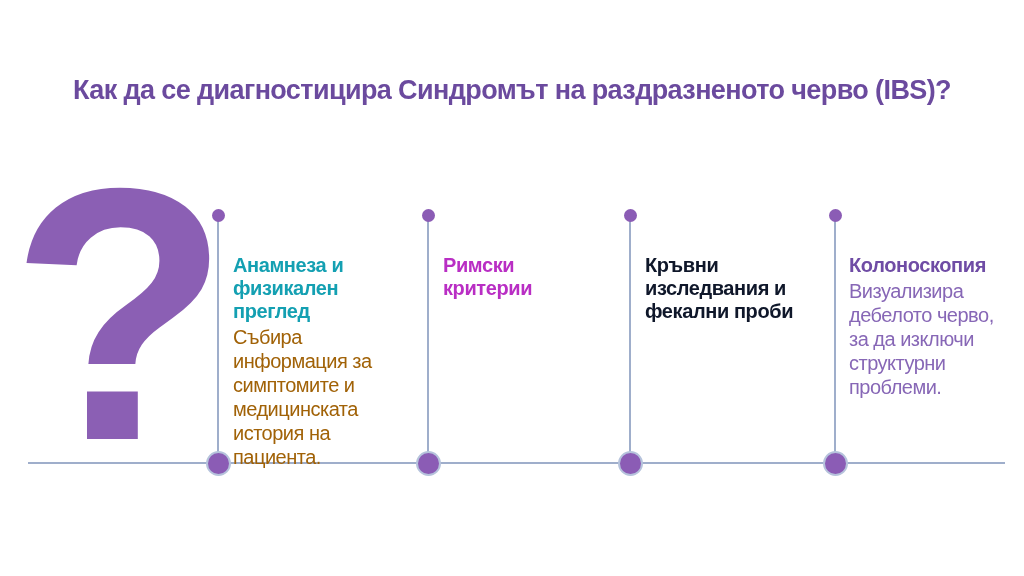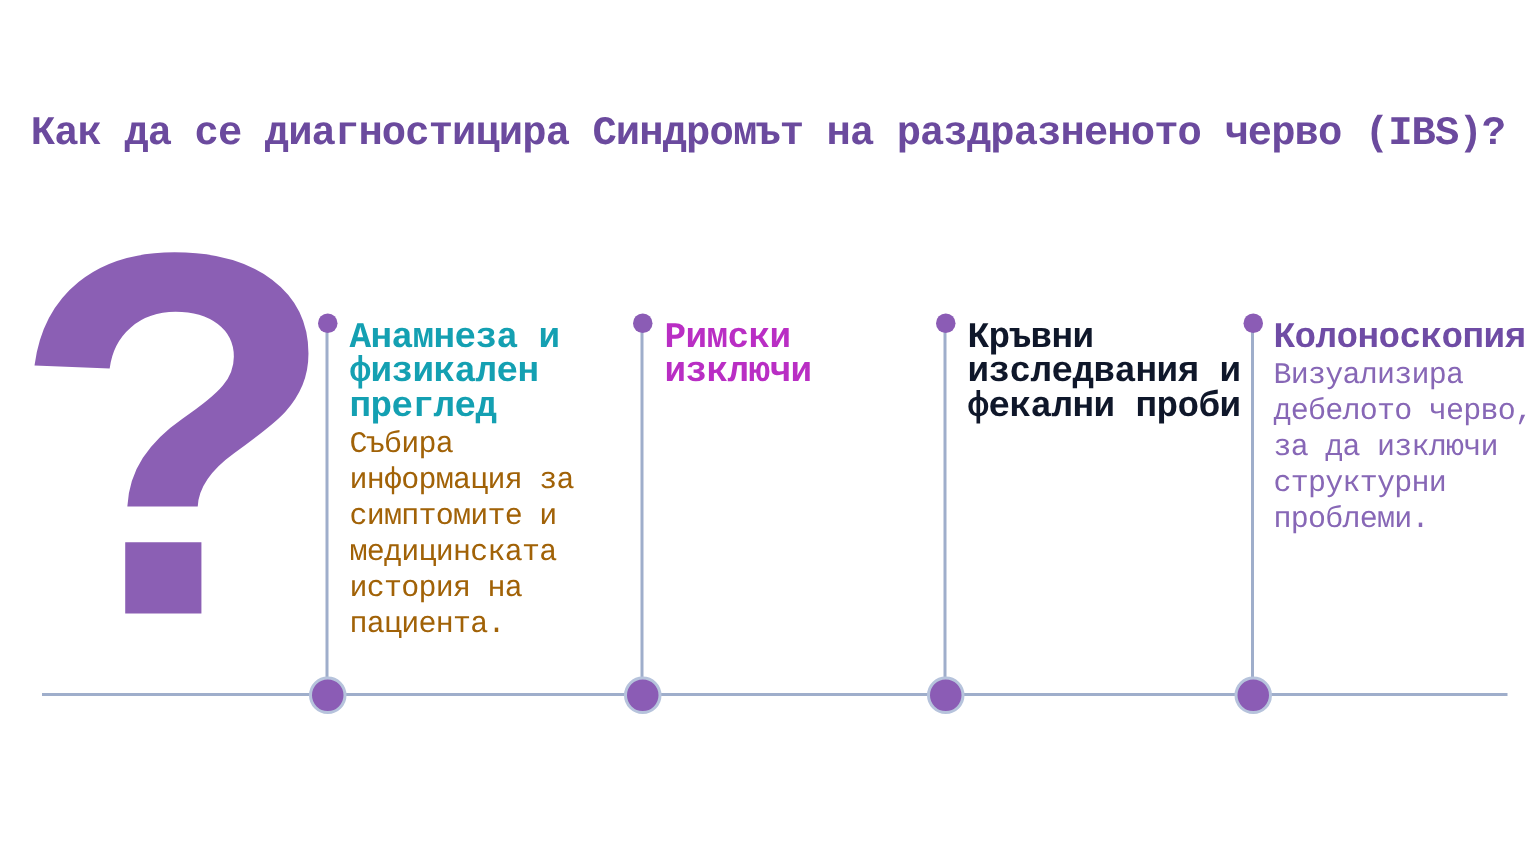--- a/index.html
+++ b/index.html
@@ -3,21 +3,21 @@
 <meta charset="utf-8">
 <style>
   * { margin: 0; padding: 0; box-sizing: border-box; }
   html, body { background: #ffffff; }
   .canvas {
     position: relative;
     width: 1024px;
     height: 576px;
     background: #ffffff;
     overflow: hidden;
-    font-family: Liberation Mono, monospace;
+    font-family: Liberation Sans, sans-serif;
   }
   .title {
     position: absolute;
     left: 0; right: 0;
     top: 74px;
     text-align: center;
     font-size: 27px;
     font-weight: 800;
     letter-spacing: -0.6px;
     line-height: 32px;
@@ -58,25 +58,26 @@
     height: 25px;
     border-radius: 50%;
     border: 2px solid #b6c3dc;
   }
   .step {
     position: absolute;
     top: 214px;
     width: 185px;
   }
   .step-heading {
-    font-size: 24px;
+    font-size: 20px;
     font-weight: 800;
     line-height: 23px;
     letter-spacing: -0.4px;
     white-space: pre-line;
+    margin-top: 40px;
   }
   .step-body {
     margin-top: 2px;
     font-size: 20px;
     font-weight: 400;
     line-height: 24px;
     letter-spacing: -0.5px;
     white-space: pre-line;
   }
   
@@ -109,21 +110,21 @@
 медицинската
 история на
 пациента.</div>
   </div>
 
   <div class="vline x2" style="background: rgb(159, 174, 203);"></div>
   <div class="dot-top x2" style="background: rgb(139, 92, 181);"></div>
   <div class="dot-bottom x2" style="background: rgb(139, 92, 181);"></div>
   <div class="step x2">
     <div class="step-heading" style="color: rgb(185, 46, 196);">Римски
-изключи</div>
+критерии</div>
   </div>
 
   <div class="vline x3" style="background: rgb(159, 174, 203);"></div>
   <div class="dot-top x3" style="background: rgb(139, 92, 181);"></div>
   <div class="dot-bottom x3" style="background: rgb(139, 92, 181);"></div>
   <div class="step x3">
     <div class="step-heading" style="color: #0f172a;">Кръвни
 изследвания и
 фекални проби</div>
   </div>

